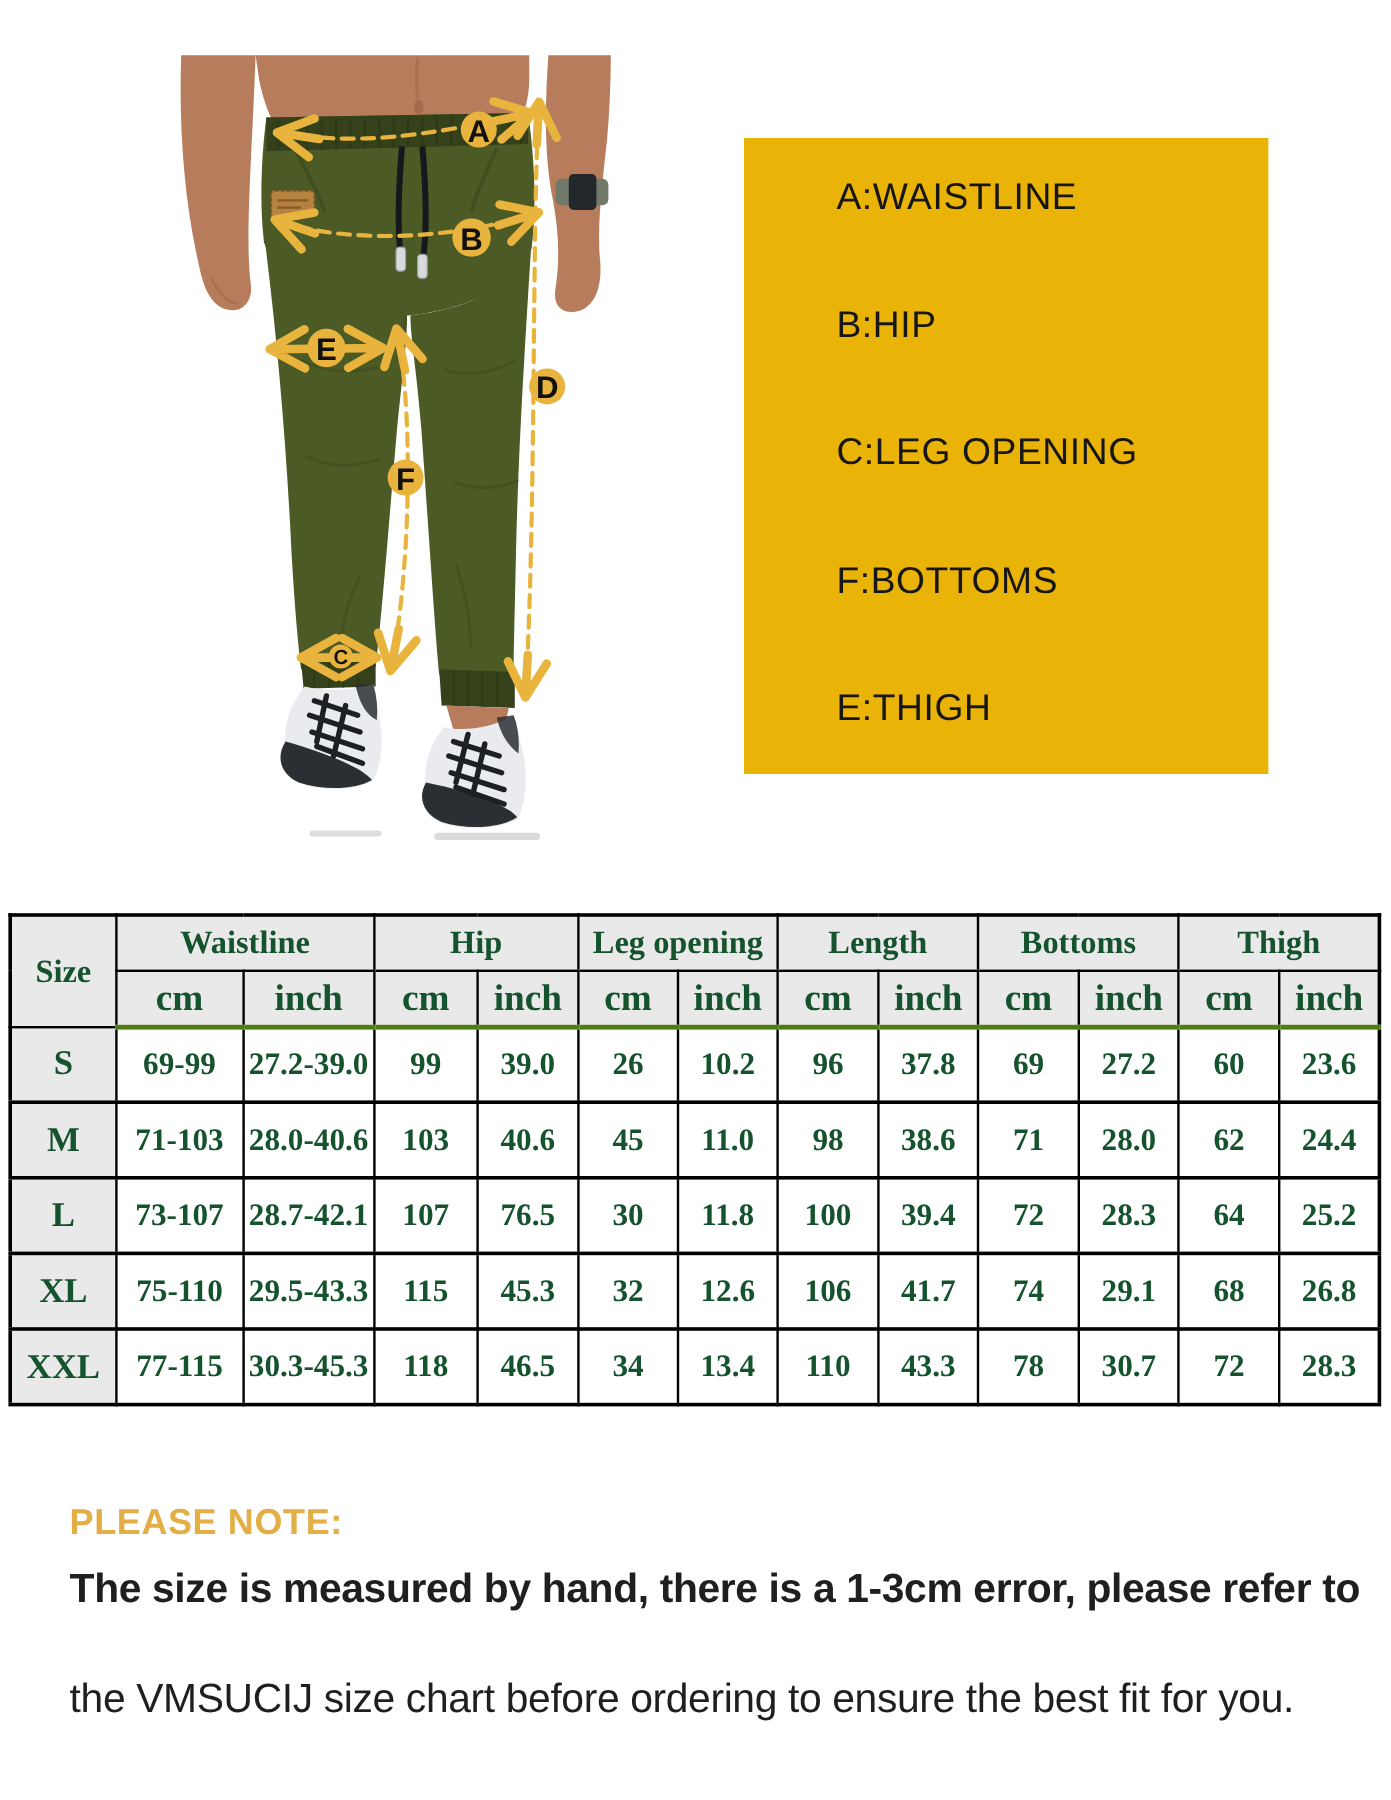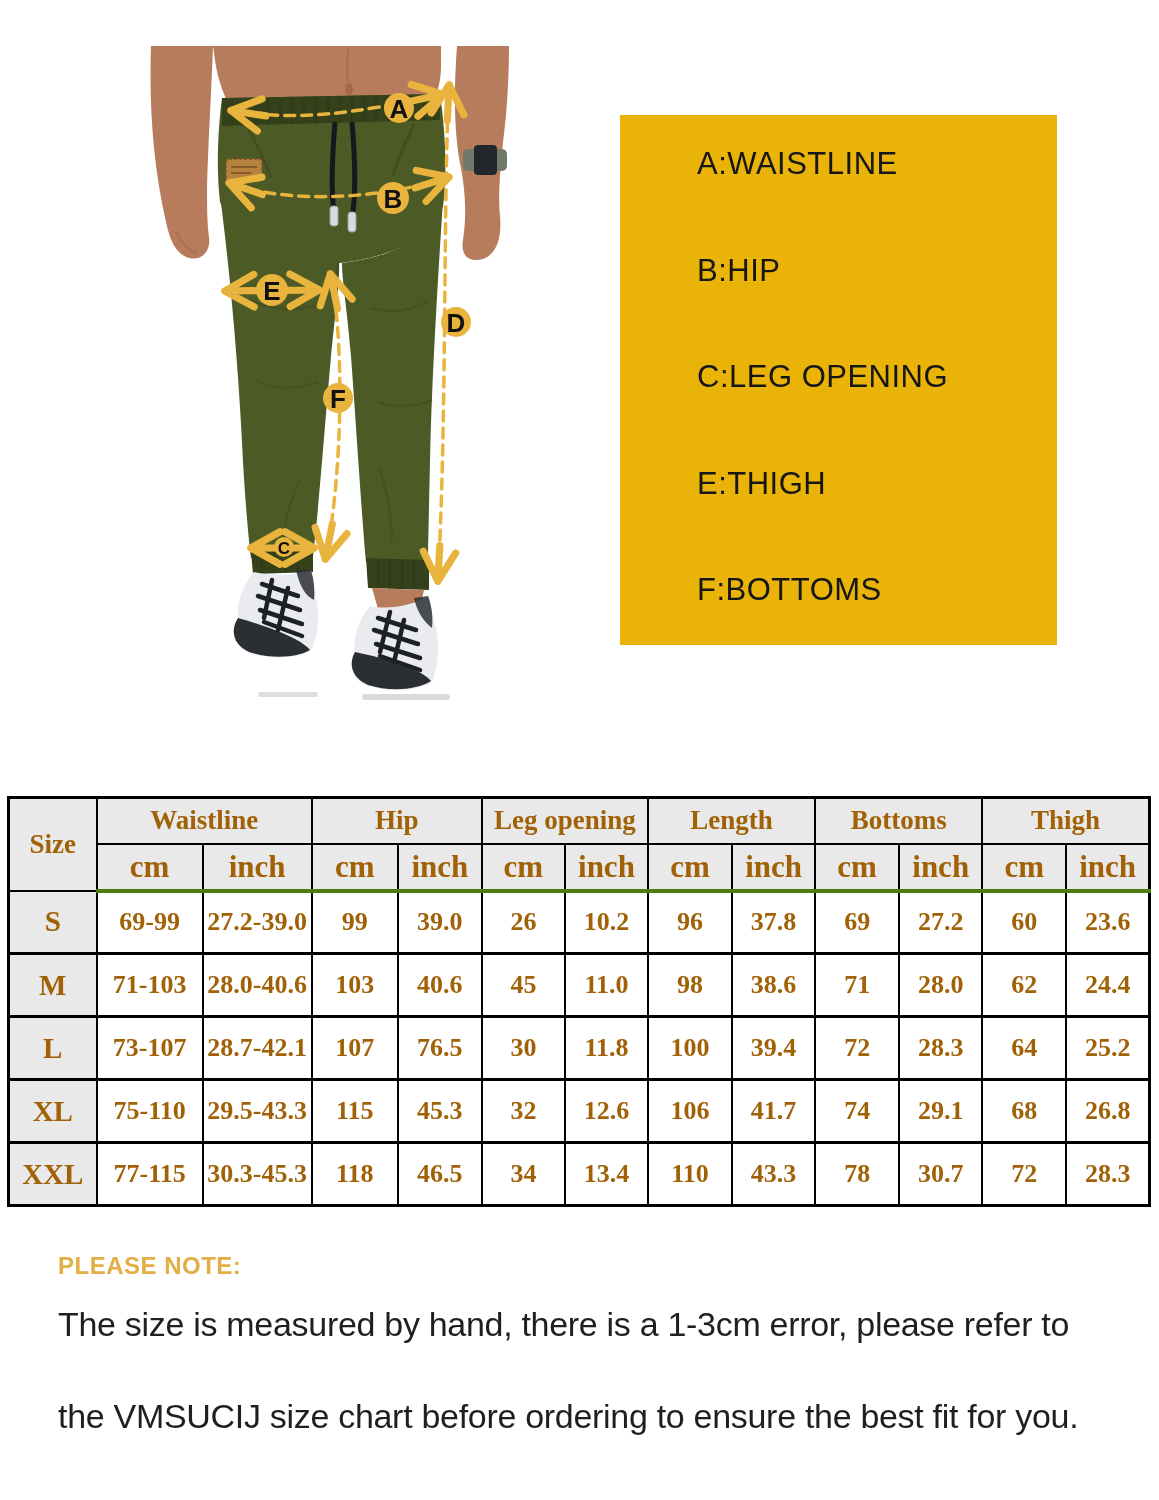--- a/index.html
+++ b/index.html
@@ -38,48 +38,47 @@
   
   .table-wrap { position: absolute; left: 7px; top: 761px; }
   table.size-table {
     border-collapse: collapse;
     table-layout: fixed;
     width: 1144px;
     background: #ffffff;
     border: 3px solid #000;
     font-family: "Liberation Serif", serif;
     font-weight: bold;
-    color: #a16207;
+    color: #14532d;
     text-align: center;
-    margin-top: 35px;
   }
   .size-table th, .size-table td {
     border-left: 2px solid #000;
     overflow: hidden;
     white-space: nowrap;
   }
   .size-table thead th { background: #e9e9e9; }
   .size-table .group-row th { height: 46px; font-size: 27px; border-bottom: 2px solid #000; }
   .size-table .unit-row th { height: 47px; font-size: 31px; border-bottom: 4px solid #4d7c0f; }
   .size-table .size-corner { font-size: 31px; }
   .size-table tbody tr { border-bottom: 3px solid #000; }
   .size-table tbody td { height: 63px; font-size: 26px; }
   .size-table tbody td.size-col { background: #e9e9e9; font-size: 29px; }
 
   
   .note-heading {
     position: absolute;
     left: 58px; top: 1252px;
-    font-size: 24px;
+    font-size: 30px;
     font-weight: bold;
     letter-spacing: 0.5px;
     color: #e2ae45;
   }
   .note-line { position: absolute; left: 58px; font-size: 34px; color: #1f1f1f; letter-spacing: -0.3px; white-space: nowrap; }
-  .note-line.l1 { top: 1305px; }
+  .note-line.l1 { top: 1305px; font-weight: bold; }
   .note-line.l2 { top: 1374px; margin-top: 23px; }
 </style>
 </head>
 <body>
 
 <div class="stage">
 
   <div class="figure-wrap">
     <svg width="580" height="740" viewBox="0 0 580 740">
       <defs>
@@ -225,22 +224,22 @@
         <circle cx="284" cy="547" r="10" fill="#e9b43d"></circle>
         <text x="284" y="548" font-size="17" dominant-baseline="central">C</text>
       </g>
     </svg>
   </div>
 
   <div class="legend-box">
     <div class="legend-item">A:WAISTLINE</div>
     <div class="legend-item">B:HIP</div>
     <div class="legend-item">C:LEG OPENING</div>
+    <div class="legend-item">F:BOTTOMS</div>
     <div class="legend-item">E:THIGH</div>
-    <div class="legend-item">F:BOTTOMS</div>
   </div>
 
   <div class="table-wrap">
     <table class="size-table">
       <colgroup>
         <col style="width:88px">
           <col style="width:106px">
           <col style="width:109px">
         <col style="width:86px">
           <col style="width:84px">

